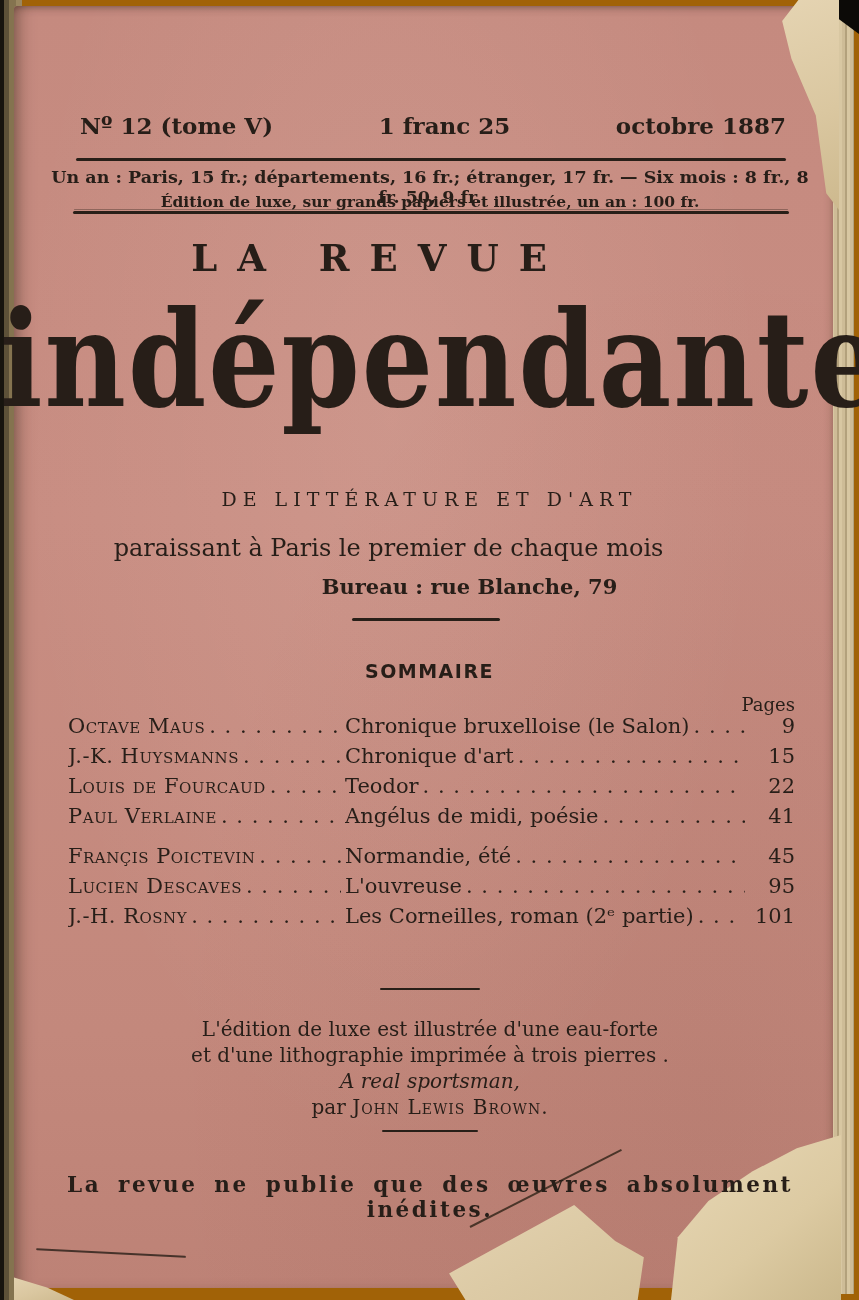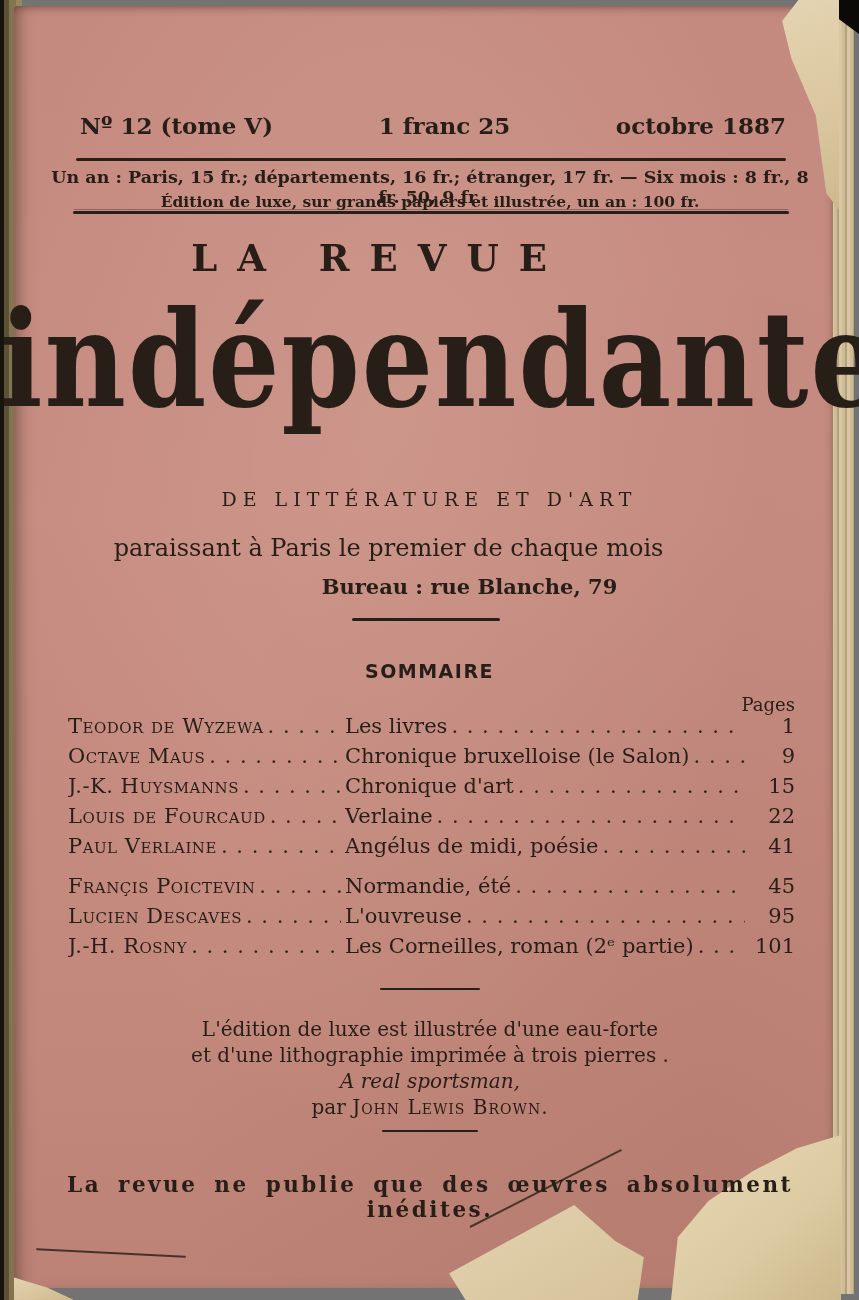--- a/index.html
+++ b/index.html
@@ -1,20 +1,20 @@
 <!DOCTYPE html>
 <html><head>
 <meta charset="utf-8">
 <style>
   html,body{margin:0;padding:0;background:#111;}
   .scan{
     position:relative;
     width:859px;height:1300px;
     overflow:hidden;
-    background:#737373;
+    background:#a16207;
     font-family:"DejaVu Serif","Liberation Serif",serif;
     color:#271e18;
   }
   
   .spine{
     position:absolute;left:0;top:0;bottom:0;width:22px;
     background:linear-gradient(90deg,#17140e 0 4px,#5d5138 4px 9px,#84734f 9px 16px,#9a8760 16px 22px);
   }
   
   .pages-strip{
@@ -146,31 +146,20 @@
   <div class="abs title-line1">LA REVUE</div>
   <div class="abs title-line2">indépendante</div>
   <div class="abs subtitle">DE LITTÉRATURE ET D'ART</div>
   <div class="abs pub-line">paraissant à Paris le premier de chaque mois</div>
   <div class="abs bureau-line">Bureau : rue Blanche, 79</div>
   <div class="abs rule rule3"></div>
 
   <div class="abs sommaire-heading">SOMMAIRE</div>
   <div class="abs pages-label">Pages</div>
   <div class="abs toc">
-    <div class="toc-row">
-      <span class="toc-author">
-        <span class="author-name">Teodor de Wyzewa</span>
-        <span class="leader"></span>
-      </span>
-      <span class="toc-title-wrap">
-        <span class="toc-title-text"><span>Les livres</span></span>
-        <span class="leader"></span>
-      </span>
-      <span class="toc-page">1</span>
-    </div>
 
     <div class="toc-row">
       <span class="toc-author">
         <span class="author-name">Octave Maus</span>
         <span class="leader"></span>
       </span>
       <span class="toc-title-wrap">
         <span class="toc-title-text"><span>Chronique bruxelloise </span><span class="em">(le Salon)</span></span>
         <span class="leader"></span>
       </span>
@@ -188,21 +177,21 @@
       </span>
       <span class="toc-page">15</span>
     </div>
 
     <div class="toc-row">
       <span class="toc-author">
         <span class="author-name">Louis de Fourcaud</span>
         <span class="leader"></span>
       </span>
       <span class="toc-title-wrap">
-        <span class="toc-title-text"><span>Verlaine</span></span>
+        <span class="toc-title-text"><span>Teodor</span></span>
         <span class="leader"></span>
       </span>
       <span class="toc-page">22</span>
     </div>
 
     <div class="toc-row gap1">
       <span class="toc-author">
         <span class="author-name">Paul Verlaine</span>
         <span class="leader"></span>
       </span>

